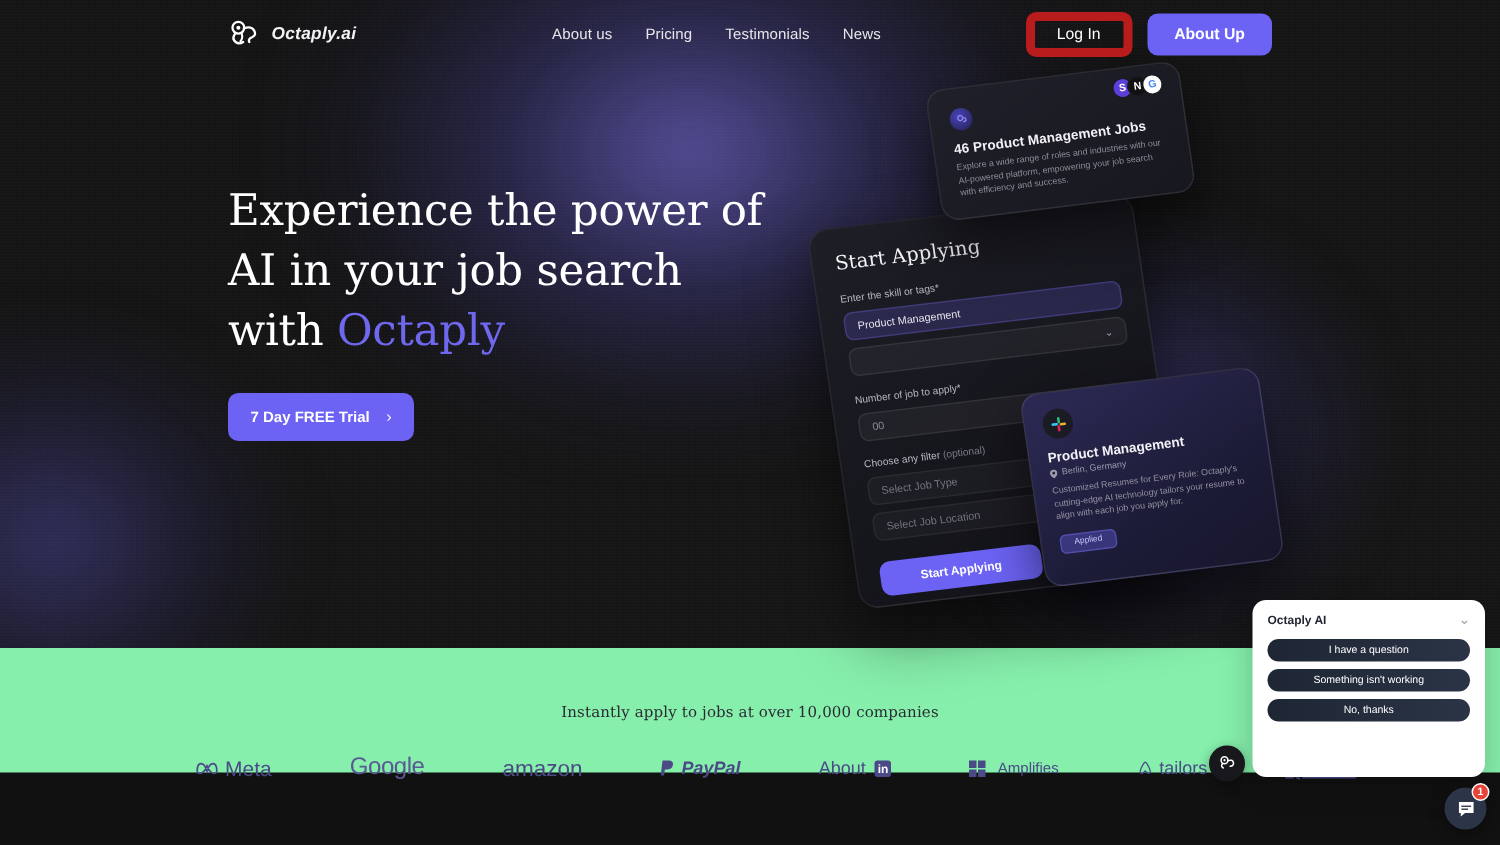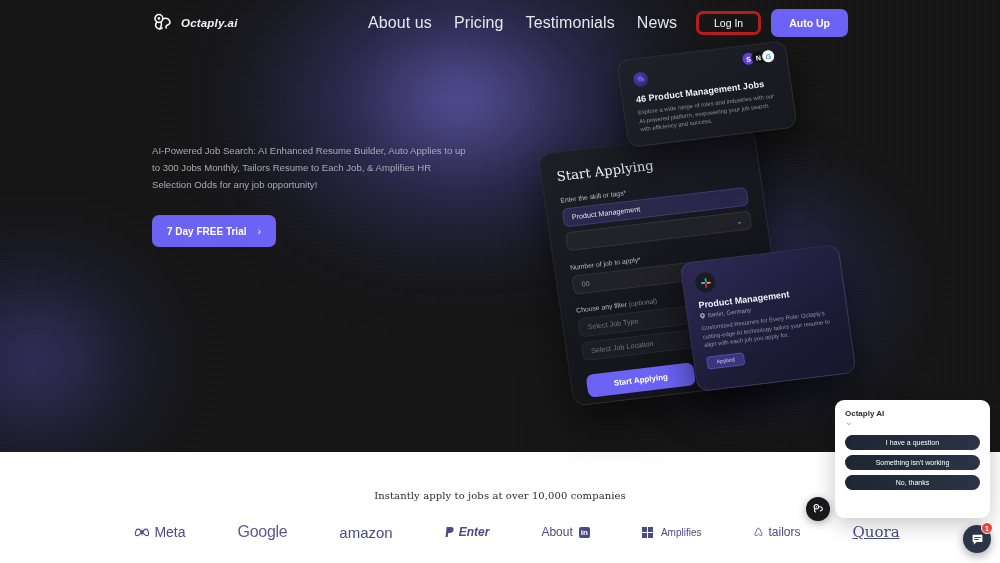--- a/index.html
+++ b/index.html
@@ -43,25 +43,25 @@
   .nav {
     position: absolute; left: 0; top: 0; width: 1000px; height: 46px;
     display: flex; align-items: center; z-index: 40;
   }
   .brand { position: absolute; left: 152px; display: flex; align-items: center; gap: 7px; }
   .brand-mark { width: 22px; height: 20px; display: block; }
   .brand-name {
     font-size: 11.5px; font-weight: 700; font-style: italic; color: #f2f2f4; letter-spacing: .2px;
   }
   .nav-links { position: absolute; left: 368px; display: flex; gap: 22px; align-items: center; }
-  .nav-link { font-size: 16px; color: #e6e6ea; letter-spacing: .1px; white-space: nowrap; }
+  .nav-link { font-size: 10px; color: #e6e6ea; letter-spacing: .1px; white-space: nowrap; }
   .nav-actions { position: absolute; right: 152px; display: flex; align-items: center; gap: 10px; }
   .btn-login {
     font-size: 10.5px; color: #ffffff; background: transparent;
-    border: 3px solid #b91c1c; border-radius: 7px; padding: 3px 15px; white-space: nowrap;
+    border: 6px solid #b91c1c; border-radius: 7px; padding: 3px 15px; white-space: nowrap;
   }
   .btn-signup {
     font-size: 10.5px; font-weight: 700; color: #ffffff;
     background: #6c63f5; border: none; border-radius: 7px; padding: 8px 18px; white-space: nowrap;
   }
 
   
   .hero-copy { position: absolute; left: 152px; top: 120px; width: 360px; z-index: 20; }
   .headline {
     font-family: "DejaVu Serif", "Liberation Serif", serif;
@@ -150,22 +150,22 @@
   .cjb-desc { margin-top: 5px; font-size: 5.9px; line-height: 8.6px; color: #9292a2; }
   .cjb-applied {
     margin-top: 7px; width: 38px; height: 13px; border-radius: 4px;
     background: rgba(108,99,245,.35); border: 1px solid rgba(120,112,240,.4);
     display: flex; align-items: center; justify-content: center;
     font-size: 5.6px; color: #c9c6fb;
   }
 
   
   .logos-section {
-    position: absolute; left: 0; top: 452px; width: 1000px; height: 111px;
-    background: #ffffff;
+    position: absolute; left: 0; top: 432px; width: 1000px; height: 83px;
+    background: #86efac;
   }
   .logos-title {
     text-align: center; margin-top: 38px;
     font-family: "DejaVu Serif", "Liberation Serif", serif;
     font-size: 10px; color: #2a2a33; letter-spacing: .1px;
   }
   .logos-row {
     margin-top: 22px; display: flex; align-items: center; justify-content: center; gap: 52px;
     color: #4a4a86;
     margin-left: 34px;
@@ -210,21 +210,21 @@
     border: 1.5px solid #fff;
   }
 
   
   .chat-panel {
     position: absolute; left: 835px; top: 400px; width: 155px; height: 118px;
     background: #ffffff; border-radius: 9px;
     box-shadow: 0 6px 22px rgba(0,0,0,.22); z-index: 55;
     padding: 9px 10px 8px; overflow: hidden;
   }
-  .cp-head { display: flex; align-items: flex-start; justify-content: space-between; flex-direction: column; }
+  .cp-head { display: flex; align-items: flex-start; justify-content: space-between; }
   .cp-title { font-size: 8px; font-weight: 700; color: #1f2430; }
   .cp-collapse { font-size: 9px; color: #9aa0ab; line-height: 1; }
   .cp-msg { margin-top: 5px; font-size: 7.4px; line-height: 11px; color: #3c4250; }
   .cp-actions { margin-top: 8px; display: flex; flex-direction: column; gap: 5px; }
   .cp-btn {
     height: 15px; border-radius: 8px;
     background: linear-gradient(90deg, #1e2634 0%, #2b3446 100%);
     color: #fff; font-size: 7px;
     display: flex; align-items: center; justify-content: center;
   }
@@ -252,26 +252,30 @@
 
     <div class="nav-links">
       <span class="nav-link">About us</span>
       <span class="nav-link">Pricing</span>
       <span class="nav-link">Testimonials</span>
       <span class="nav-link">News</span>
     </div>
 
     <div class="nav-actions">
       <button class="btn-login">Log In</button>
-      <button class="btn-signup">Auto Up</button>
+      <button class="btn-signup">About Up</button>
     </div>
   </div>
 
   <div class="hero-copy">
-    <p class="subcopy">AI-Powered Job Search: AI Enhanced Resume Builder, Auto Applies to up to 300 Jobs Monthly, Tailors Resume to Each Job, &amp; Amplifies HR Selection Odds for any job opportunity!</p>
+    <h1 class="headline">
+      <span>Experience the power of</span><br>
+      <span>AI in your job search</span><br>
+      <span>with </span><span class="accent">Octaply</span>
+    </h1>
     <button class="cta">
       <span>7 Day FREE Trial</span>
       <span class="chev">›</span>
     </button>
   </div>
 
   <div class="cards">
 
     <div class="card-form">
       <div class="cf-title">Start Applying</div>
@@ -348,21 +352,21 @@
     </div>
 
     <div class="logo-item">
       <span class="lg-amazon">amazon</span>
     </div>
 
     <div class="logo-item">
       <svg width="10" height="12" viewBox="0 0 12 14">
         <path d="M2 1h5c2.6 0 3.8 1.5 3.3 3.7C9.8 7 8 8.2 5.6 8.2H3.9L3.2 13H0.6L2 1z" fill="#4a4a86"></path>
       </svg>
-      <span class="lg-paypal">Enter</span>
+      <span class="lg-paypal">PayPal</span>
     </div>
 
     <div class="logo-item lg-linkedin">
       <span>About</span>
       <span class="in-box">in</span>
     </div>
 
     <div class="logo-item">
       <span class="ms-grid">
           <i></i>

